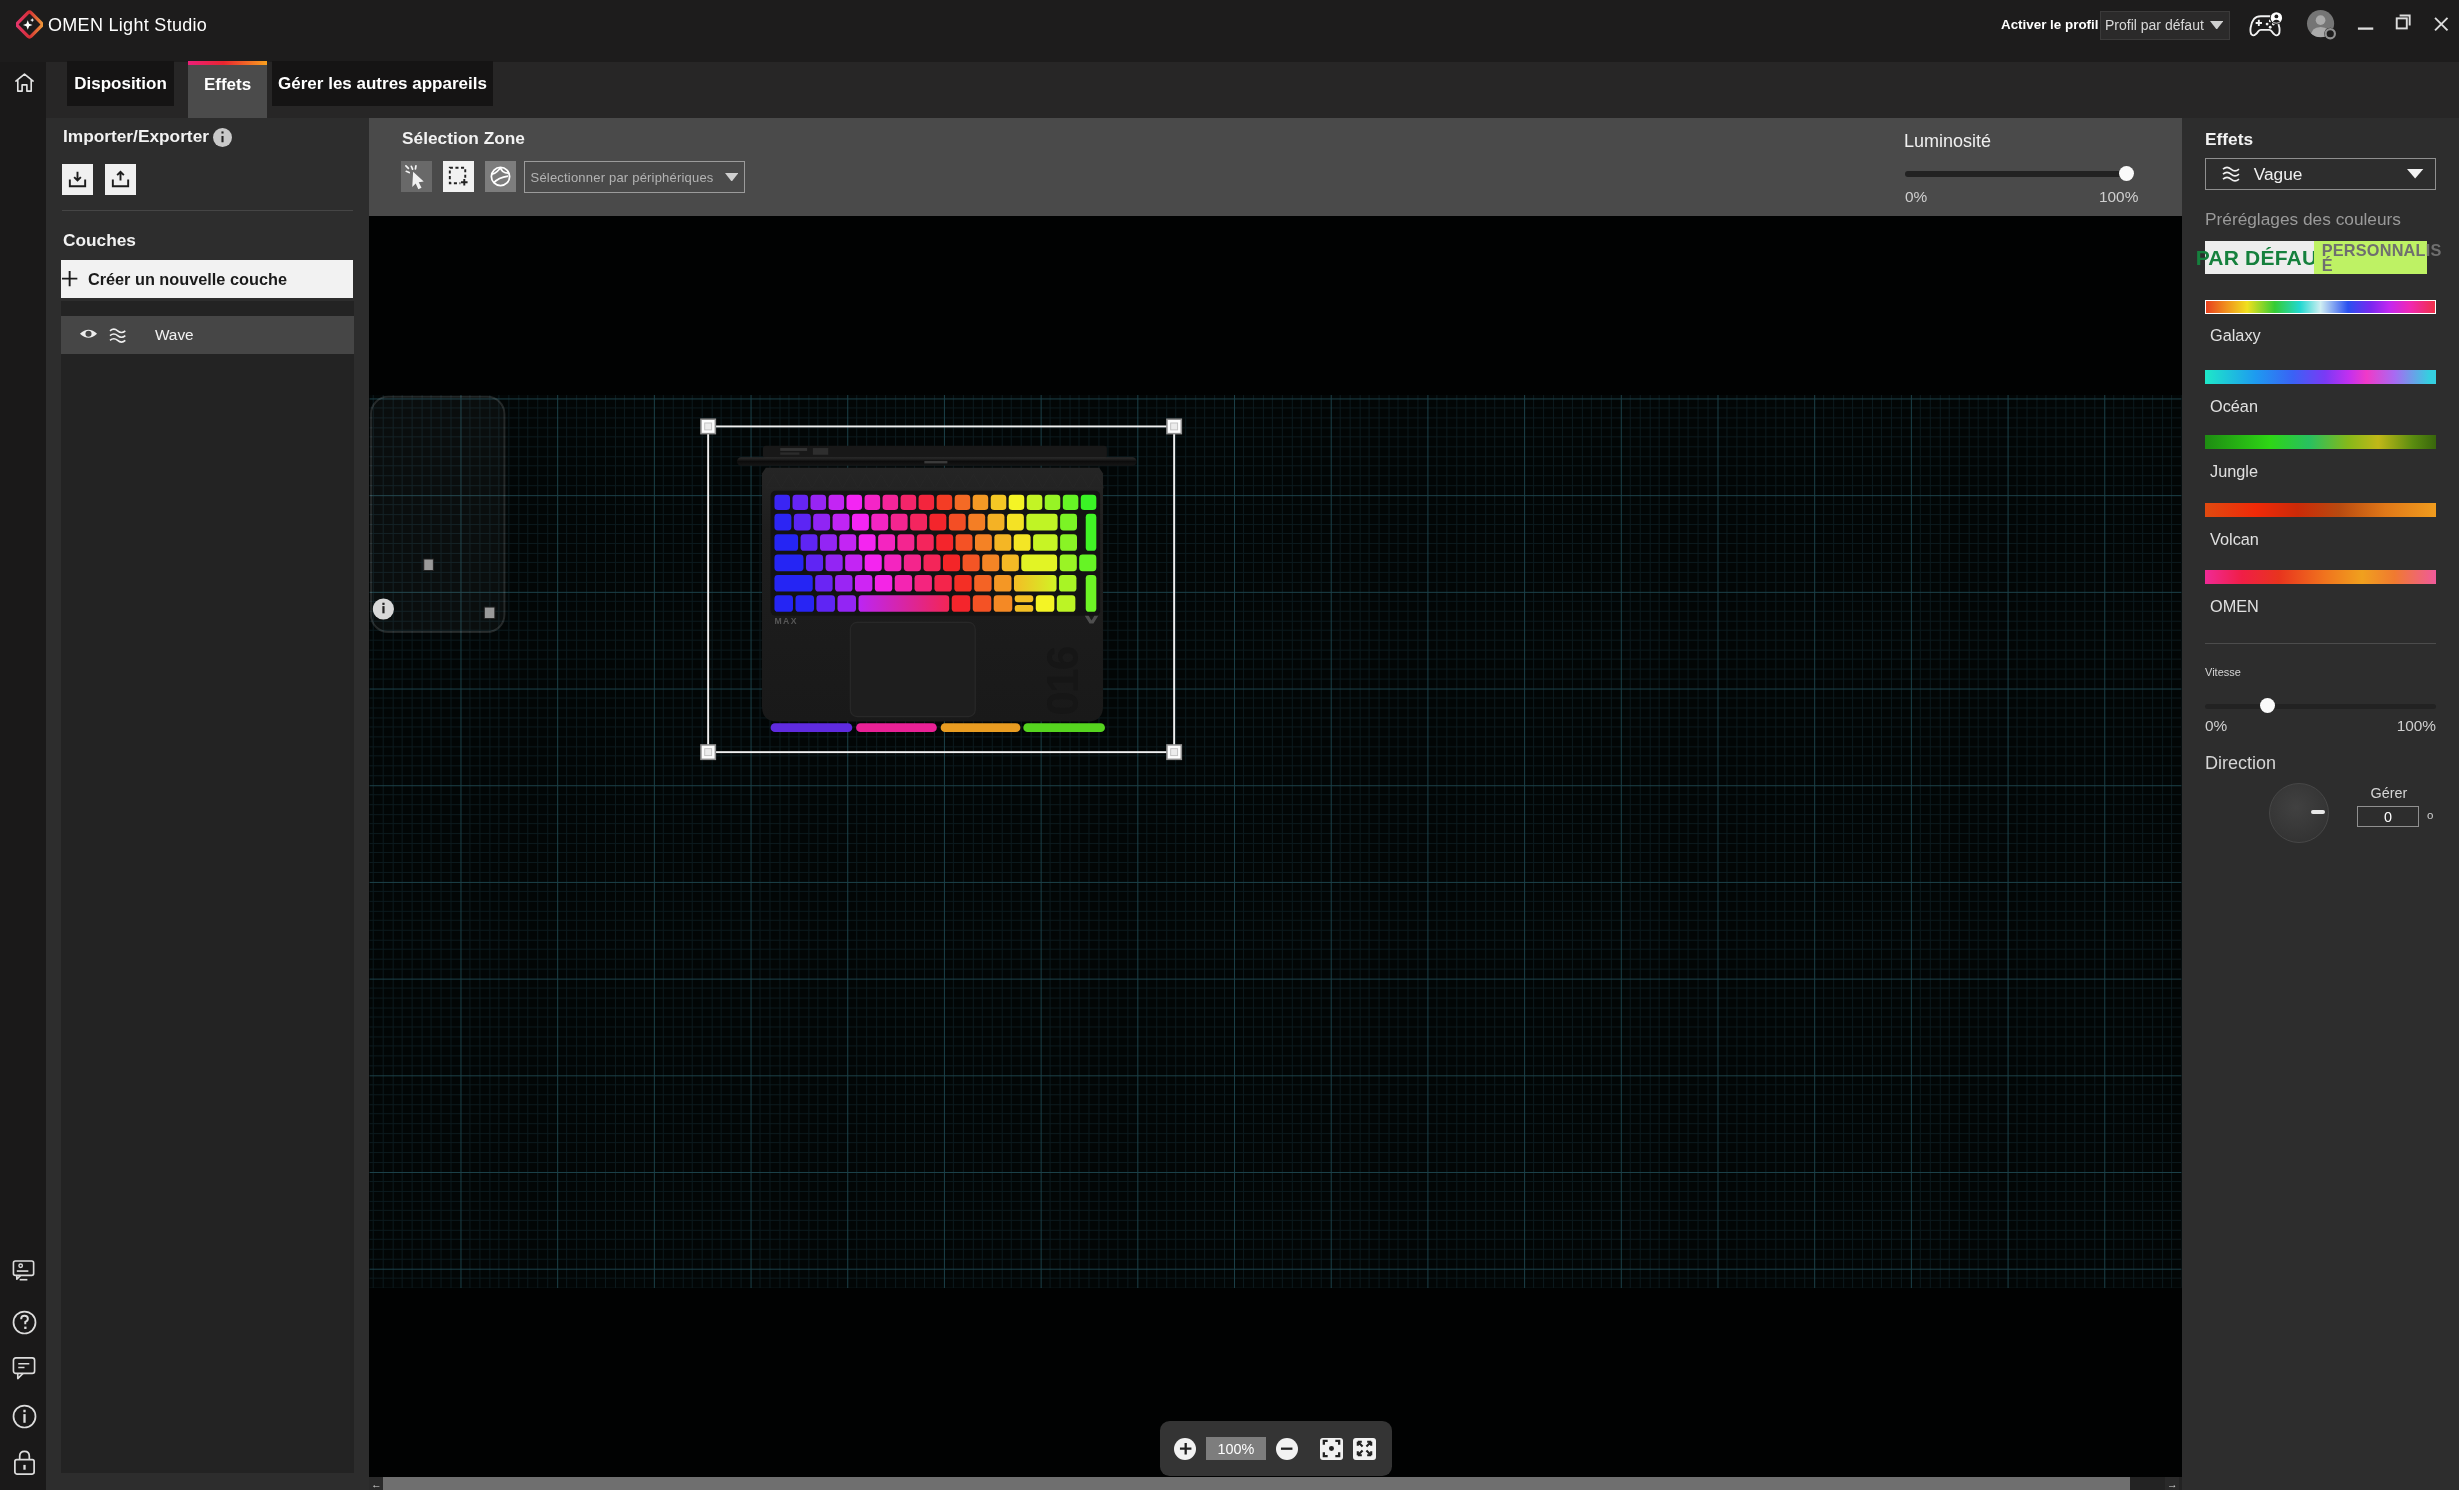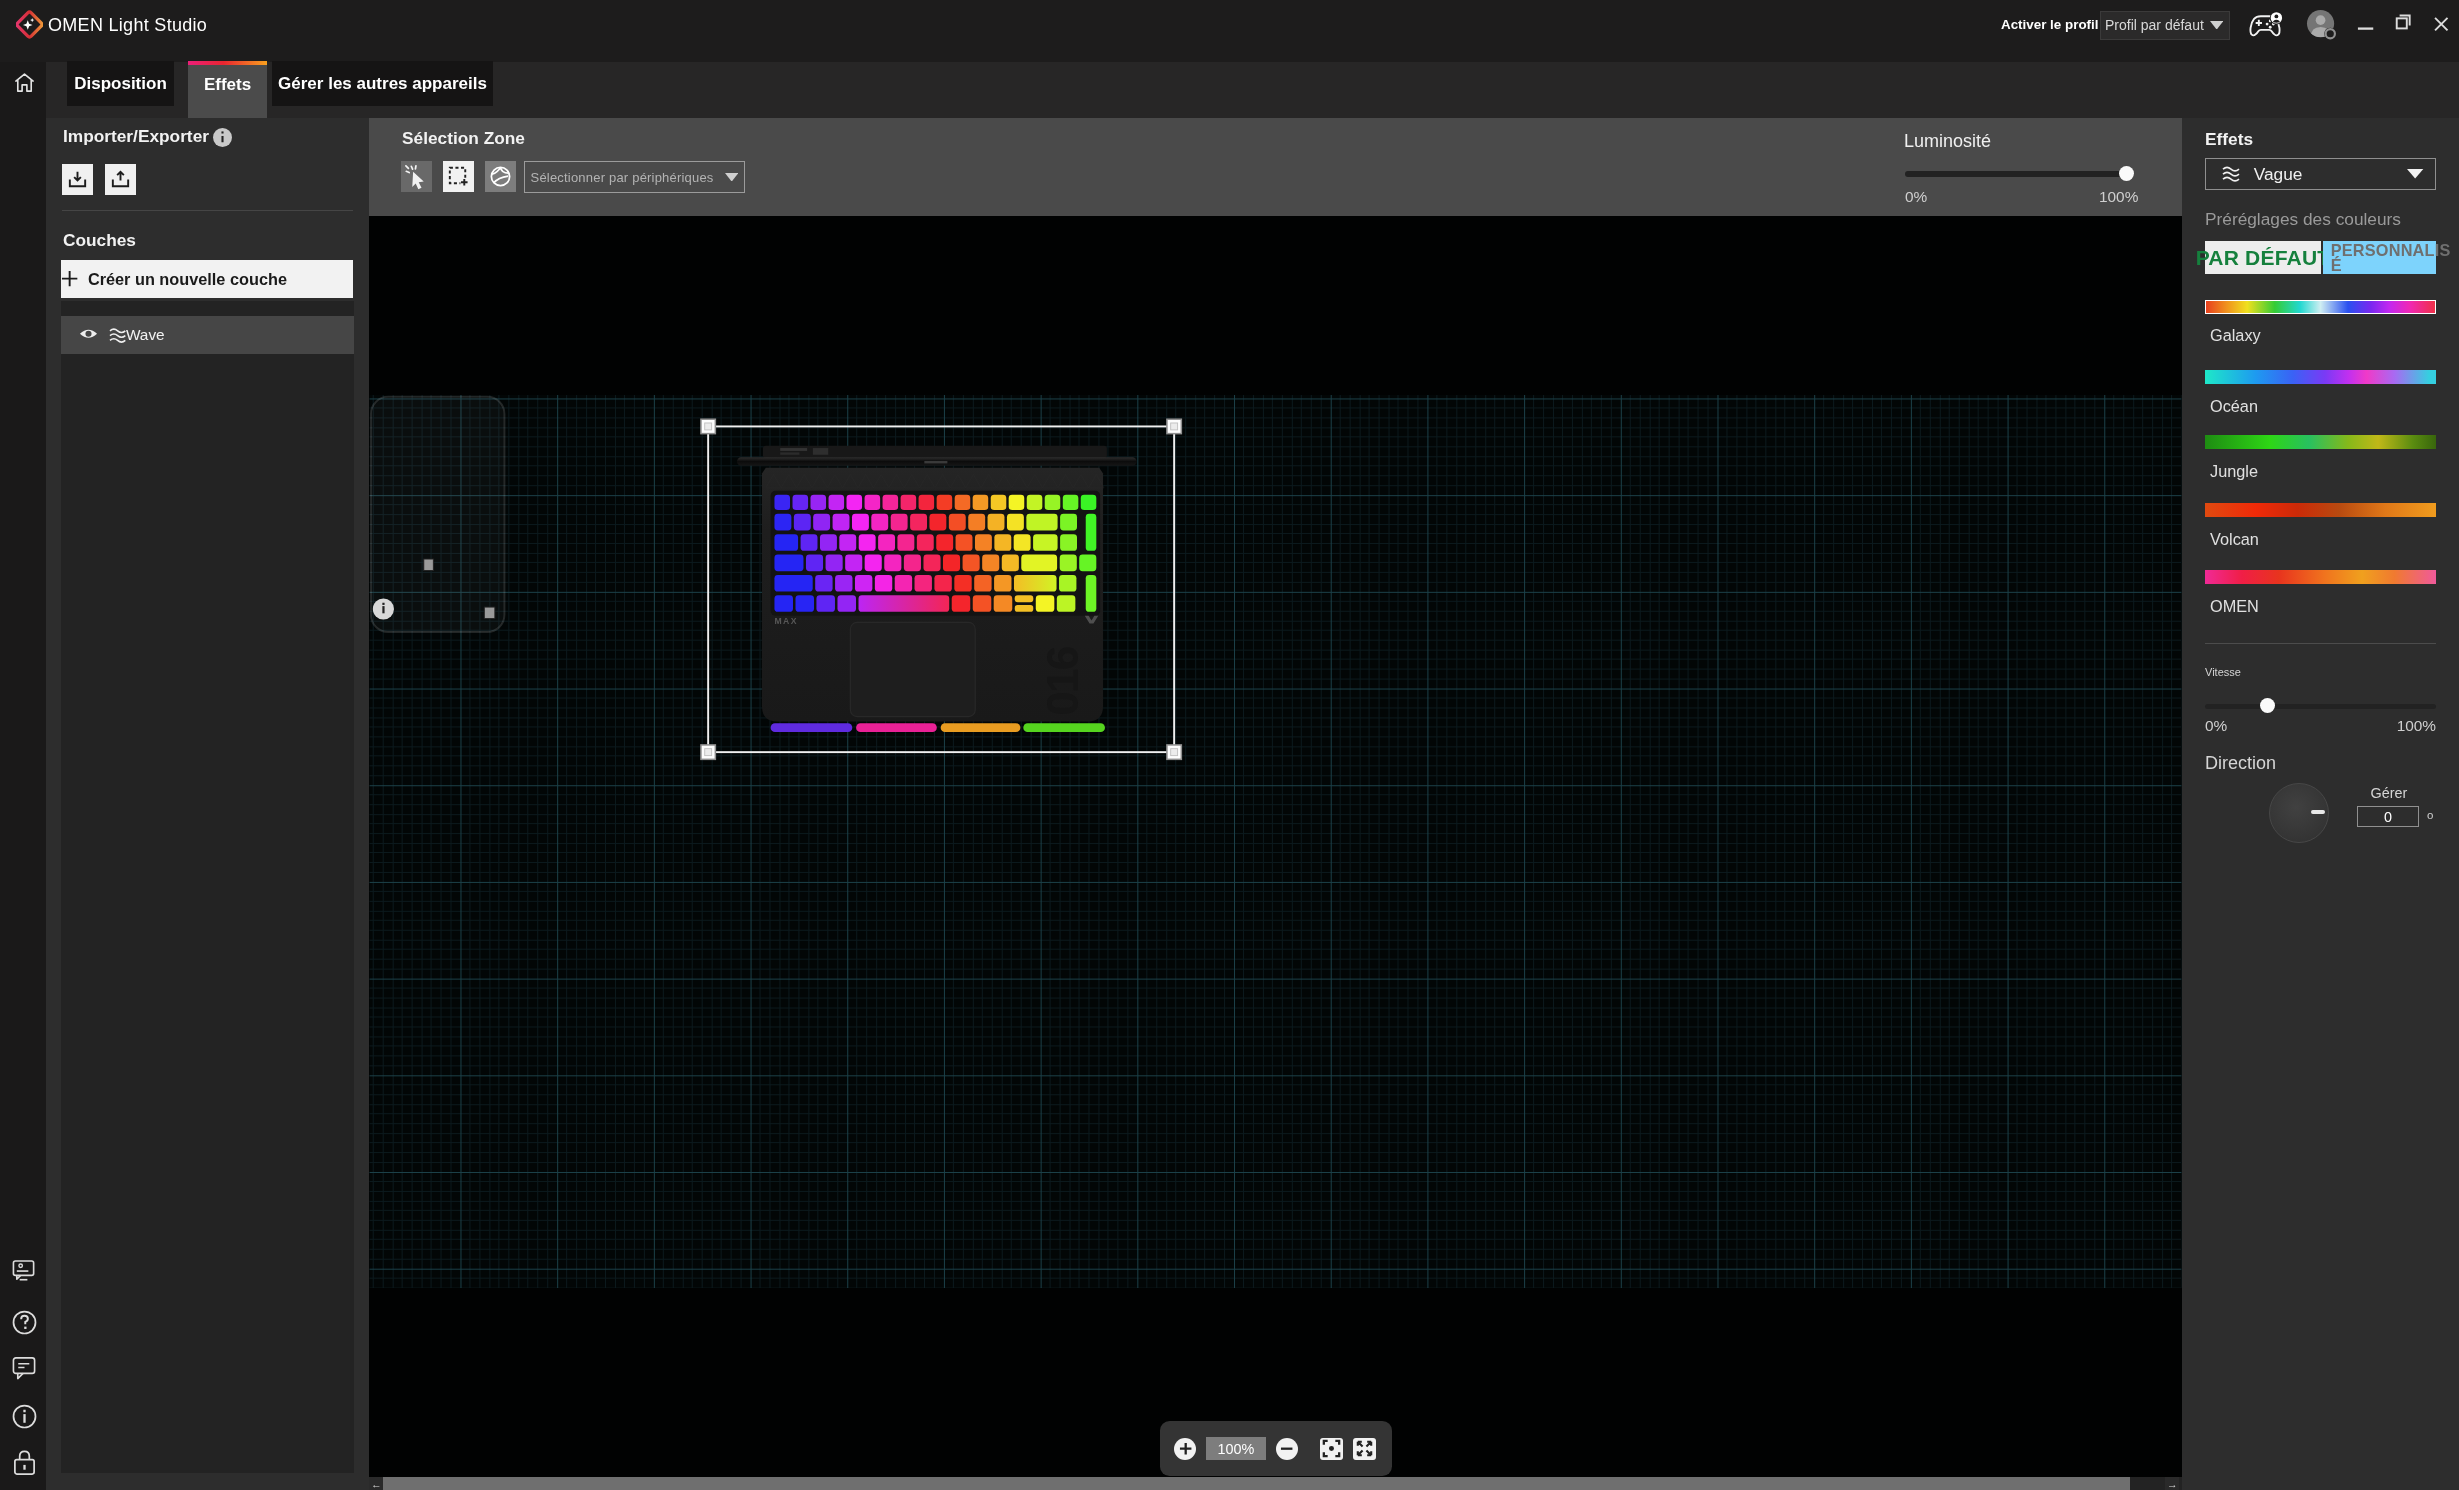--- a/index.html
+++ b/index.html
@@ -27,21 +27,21 @@
 .grey{color:#9a9a9a}
 #selzone-dd{left:155px;top:43px;width:221px;height:32px;border:1px solid #9b9b9b;color:#b3b3b3;
  font-size:13px;white-space:nowrap;letter-spacing:0.2px;display:flex;align-items:center;justify-content:center;gap:11.5px}
 .tbtn{top:43px;width:31px;height:31px;display:flex;align-items:center;justify-content:center}
 #vague{left:23px;top:40px;width:231px;height:32px;border:1px solid #8f8f8f;display:flex;
  align-items:center;color:#f0f0f0;font-size:17.3px}
 .sw{left:23px;width:231px;height:14.4px}
 .swl{left:28px;color:#e0e0e0;font-size:16.3px}
 #pardef{left:23px;top:123px;width:116px;height:33px;background:#ededed;color:#15803d;
  font-weight:bold;font-size:21px;white-space:nowrap;display:flex;align-items:center;justify-content:center;letter-spacing:0.2px}
-#perso{left:141px;top:123px;width:113px;height:33px;background:#7dd3fc;color:#6f6f6f;
+#perso{left:132px;top:123px;width:113px;height:33px;background:#bef264;color:#6f6f6f;
  font-weight:bold;font-size:16.3px;line-height:15.4px;white-space:nowrap;padding:1.9px 0 0 7.7px;letter-spacing:0.2px}
 .slider{background:#222;border-radius:2.9px}
 .thumb{background:#fafafa;border-radius:50%}
 #dial{left:2269px;top:783px;width:60px;height:60px;border-radius:50%;
  background:radial-gradient(circle at 45% 40%,#414141,#343434 70%,#303030);border:1px solid #474747}
 #degbox{left:2357px;top:806px;width:62px;height:21px;border:1px solid #909090;color:#fff;
  font-size:14.4px;display:flex;align-items:center;justify-content:center}
 #zoombar{left:791px;top:1303px;width:232px;height:55px;background:#343434;border-radius:9.6px;
  display:flex;align-items:center}
 .zc{width:22px;height:22px;border-radius:50%;background:#f2f2f2;display:flex;align-items:center;justify-content:center}
@@ -137,21 +137,21 @@
       <path d="M9 1 V17 M1 9 H17" stroke="#1b1b1b" stroke-width="2"></path>
     </svg>Créer un nouvelle couche</div>
 <div class="abs" id="waverow">
     <span style="margin-left:18px"><svg width="19" height="13.4" viewBox="0 0 20 14">
         <path d="M1 7 Q10 -1.5 19 7 Q10 15.5 1 7 Z" fill="#eee"></path>
         <circle cx="10" cy="7" r="3.2" fill="#464646"></circle>
       </svg></span>
     <svg style="margin-left:10.6px" width="17.3" height="16.3" viewBox="0 0 18 17">
       <path d="M1 4 Q5 0.5 9 4 T17 4 M1 9 Q5 5.5 9 9 T17 9 M1 14 Q5 10.5 9 14 T17 14" fill="none" stroke="#f0f0f0" stroke-width="1.6"></path>
     </svg>
-    <span style="margin-left:0">Wave</span>
+    <span style="margin-left:29px">Wave</span>
   </div>
 <svg class="abs ico" style="left:11.5px;top:1259px" width="25" height="27" viewBox="0 0 26 28" xmlns="http://www.w3.org/2000/svg">
 <rect x="1.5" y="2" width="21" height="15" rx="2" fill="none" stroke="#dcdcdc" stroke-width="1.7"></rect>
 <circle cx="9" cy="7" r="1.8" fill="none" stroke="#dcdcdc" stroke-width="1.5"></circle>
 <path d="M5 12.5 L17 12.5" stroke="#dcdcdc" stroke-width="1.7"></path>
 <path d="M5 17 L5 21 L9 17" fill="none" stroke="#dcdcdc" stroke-width="1.7" stroke-linejoin="round"></path>
 <path d="M8 21.5 L16 21.5" stroke="#dcdcdc" stroke-width="1.7"></path>
 </svg>
 <svg class="abs ico" style="left:10.6px;top:1309px" width="27" height="27" viewBox="0 0 28 28" xmlns="http://www.w3.org/2000/svg">
     <circle cx="14" cy="14" r="11.4" fill="none" stroke="#dcdcdc" stroke-width="1.8"></circle>

